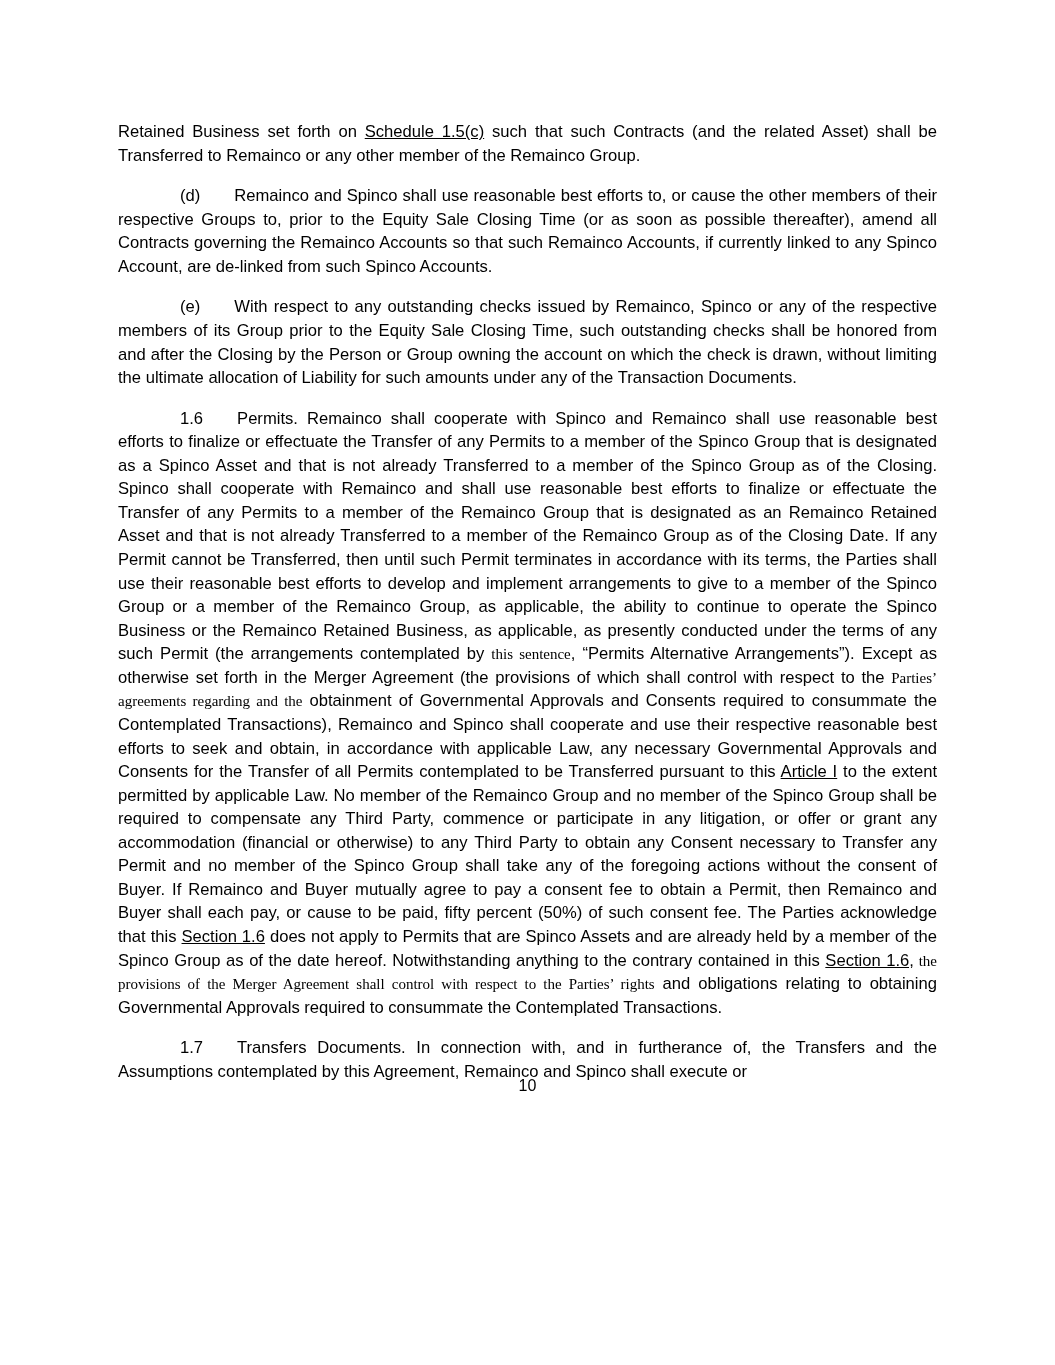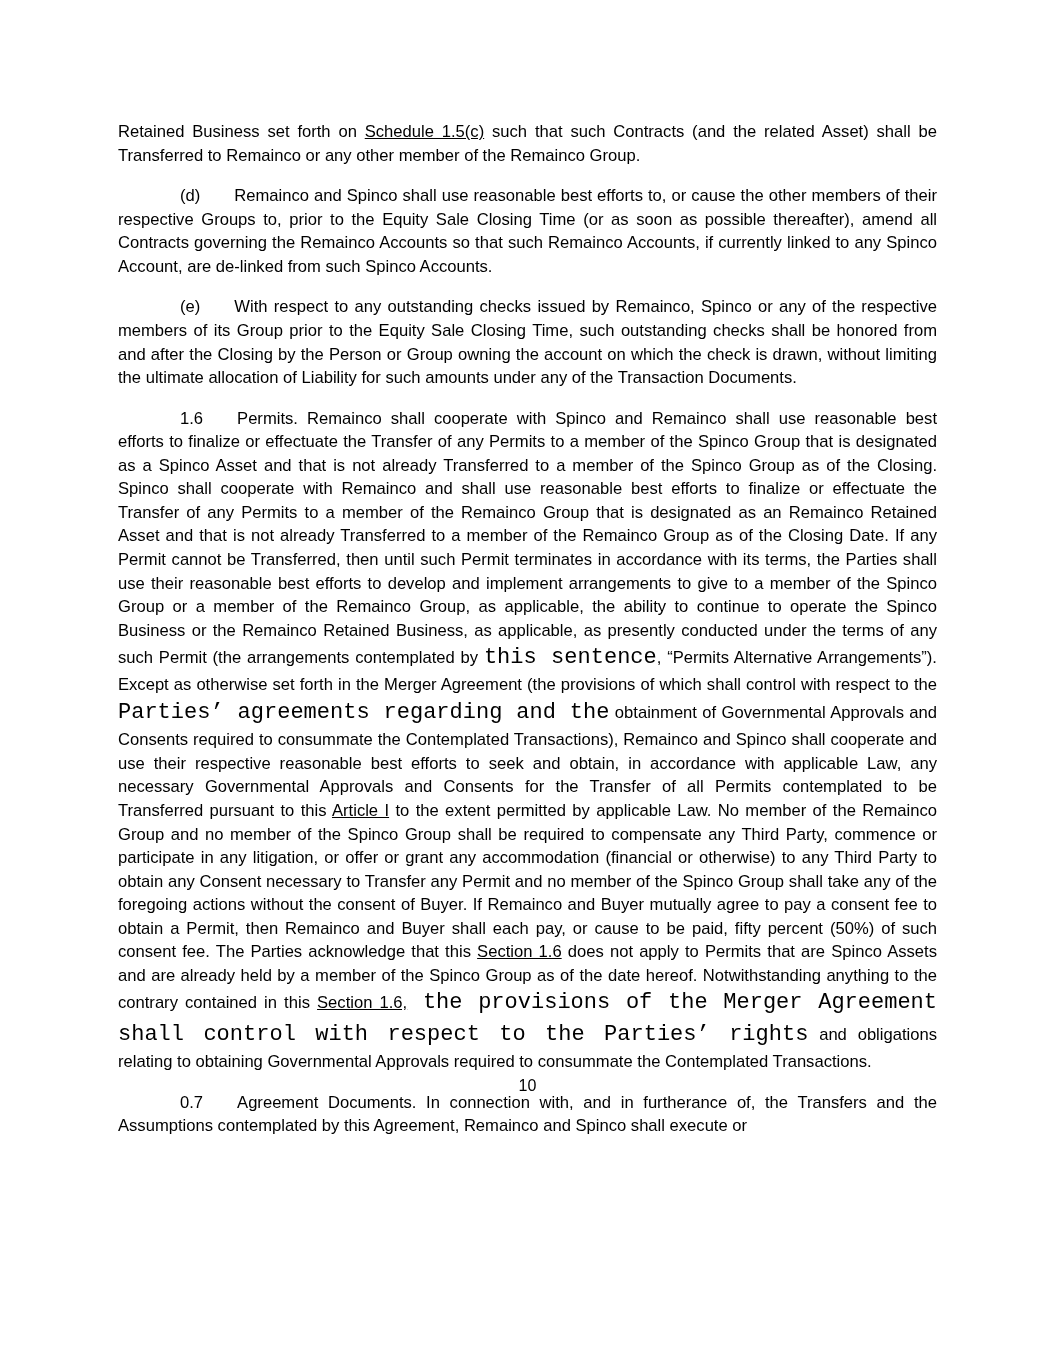--- a/index.html
+++ b/index.html
@@ -32,22 +32,22 @@
   .para {
     margin-bottom: 17px;
   }
   .indent {
     text-indent: 62px;
   }
   .u {
     text-decoration: underline;
   }
   .serif {
-    font-family: Liberation Mono, monospace;
-    font-size: 22px;
+    font-family: Liberation Serif, serif;
+    font-size: 15px;
   }
   .gap-label {
     display: inline-block;
     width: 34px;
   }
   .page-number {
     position: absolute;
     left: 0;
     right: 0;
     bottom: 93px;
@@ -58,16 +58,16 @@
 </style>
 </head>
 <body>
 
 <div class="page">
   <div class="body-text" id="doc-body">
       <p class="para"><span>Retained Business set forth on </span><span class="u">Schedule 1.5(c)</span><span> such that such Contracts (and the related Asset) shall be Transferred to Remainco or any other member of the Remainco Group.</span></p>
       <p class="para indent"><span>(d)</span><span class="gap-label">&nbsp;</span><span>Remainco and Spinco shall use reasonable best efforts to, or cause the other members of their respective Groups to, prior to the Equity Sale Closing Time (or as soon as possible thereafter), amend all Contracts governing the Remainco Accounts so that such Remainco Accounts, if currently linked to any Spinco Account, are de-linked from such Spinco Accounts.</span></p>
       <p class="para indent"><span>(e)</span><span class="gap-label">&nbsp;</span><span>With respect to any outstanding checks issued by Remainco, Spinco or any of the respective members of its Group prior to the Equity Sale Closing Time, such outstanding checks shall be honored from and after the Closing by the Person or Group owning the account on which the check is drawn, without limiting the ultimate allocation of Liability for such amounts under any of the Transaction Documents.</span></p>
       <p class="para indent"><span>1.6</span><span class="gap-label">&nbsp;</span><span>Permits.</span><span>  Remainco shall cooperate with Spinco and Remainco shall use reasonable best efforts to finalize or effectuate the Transfer of any Permits to a member of the Spinco Group that is designated as a Spinco Asset and that is not already Transferred to a member of the Spinco Group as of the Closing.  Spinco shall cooperate with Remainco and shall use reasonable best efforts to finalize or effectuate the Transfer of any Permits to a member of the Remainco Group that is designated as an Remainco Retained Asset and that is not already Transferred to a member of the Remainco Group as of the Closing Date. If any Permit cannot be Transferred, then until such Permit terminates in accordance with its terms, the Parties shall use their reasonable best efforts to develop and implement arrangements to give to a member of the Spinco Group or a member of the Remainco Group, as applicable, the ability to continue to operate the Spinco Business or the Remainco Retained Business, as applicable, as presently conducted under the terms of any such Permit (the arrangements contemplated by </span><span class="serif">this sentence</span><span>, “Permits Alternative Arrangements”). Except as otherwise set forth in the Merger Agreement (the provisions of which shall control with respect to the </span><span class="serif">Parties’ agreements regarding and the</span><span> obtainment of Governmental Approvals and Consents required to consummate the Contemplated Transactions), Remainco and Spinco shall cooperate and use their respective reasonable best efforts to seek and obtain, in accordance with applicable Law, any necessary Governmental Approvals and Consents for the Transfer of all Permits contemplated to be Transferred pursuant to this </span><span class="u">Article I</span><span> to the extent permitted by applicable Law. No member of the Remainco Group and no member of the Spinco Group shall be required to compensate any Third Party, commence or participate in any litigation, or offer or grant any accommodation (financial or otherwise) to any Third Party to obtain any Consent necessary to Transfer any Permit and no member of the Spinco Group shall take any of the foregoing actions without the consent of Buyer. If Remainco and Buyer mutually agree to pay a consent fee to obtain a Permit, then Remainco and Buyer shall each pay, or cause to be paid, fifty percent (50%) of such consent fee.  The Parties acknowledge that this </span><span class="u">Section 1.6</span><span> does not apply to Permits that are Spinco Assets and are already held by a member of the Spinco Group as of the date hereof.  Notwithstanding anything to the contrary contained in this </span><span class="u">Section 1.6,</span><span class="serif"> </span><span class="serif">the provisions of the Merger Agreement shall control with respect to the Parties’ rights</span><span> and obligations relating to obtaining Governmental Approvals required to consummate the Contemplated Transactions.</span></p>
-      <p class="para indent"><span>0.7</span><span class="gap-label">&nbsp;</span><span>Agreement Documents.</span><span>  In connection with, and in furtherance of, the Transfers and the Assumptions contemplated by this Agreement, Remainco and Spinco shall execute or</span></p>
+      <p class="para indent"><span>1.7</span><span class="gap-label">&nbsp;</span><span>Transfers Documents.</span><span>  In connection with, and in furtherance of, the Transfers and the Assumptions contemplated by this Agreement, Remainco and Spinco shall execute or</span></p>
     </div>
   <div class="page-number">10</div>
 </div>
 
 </body></html>

